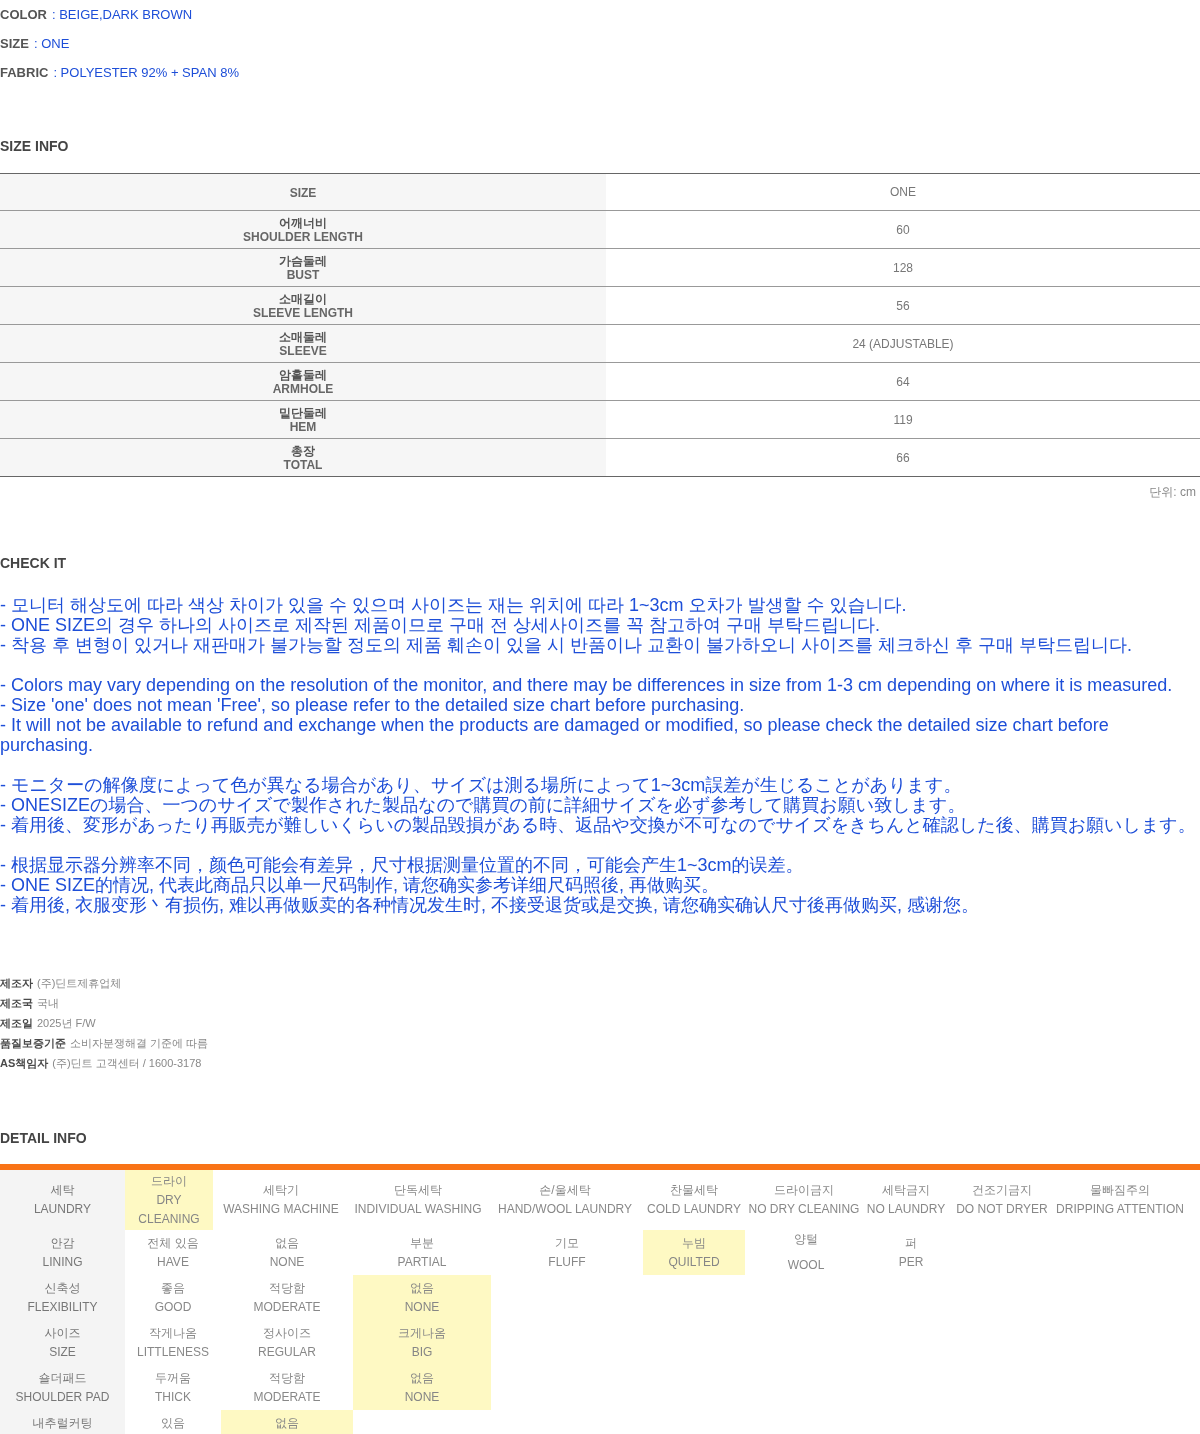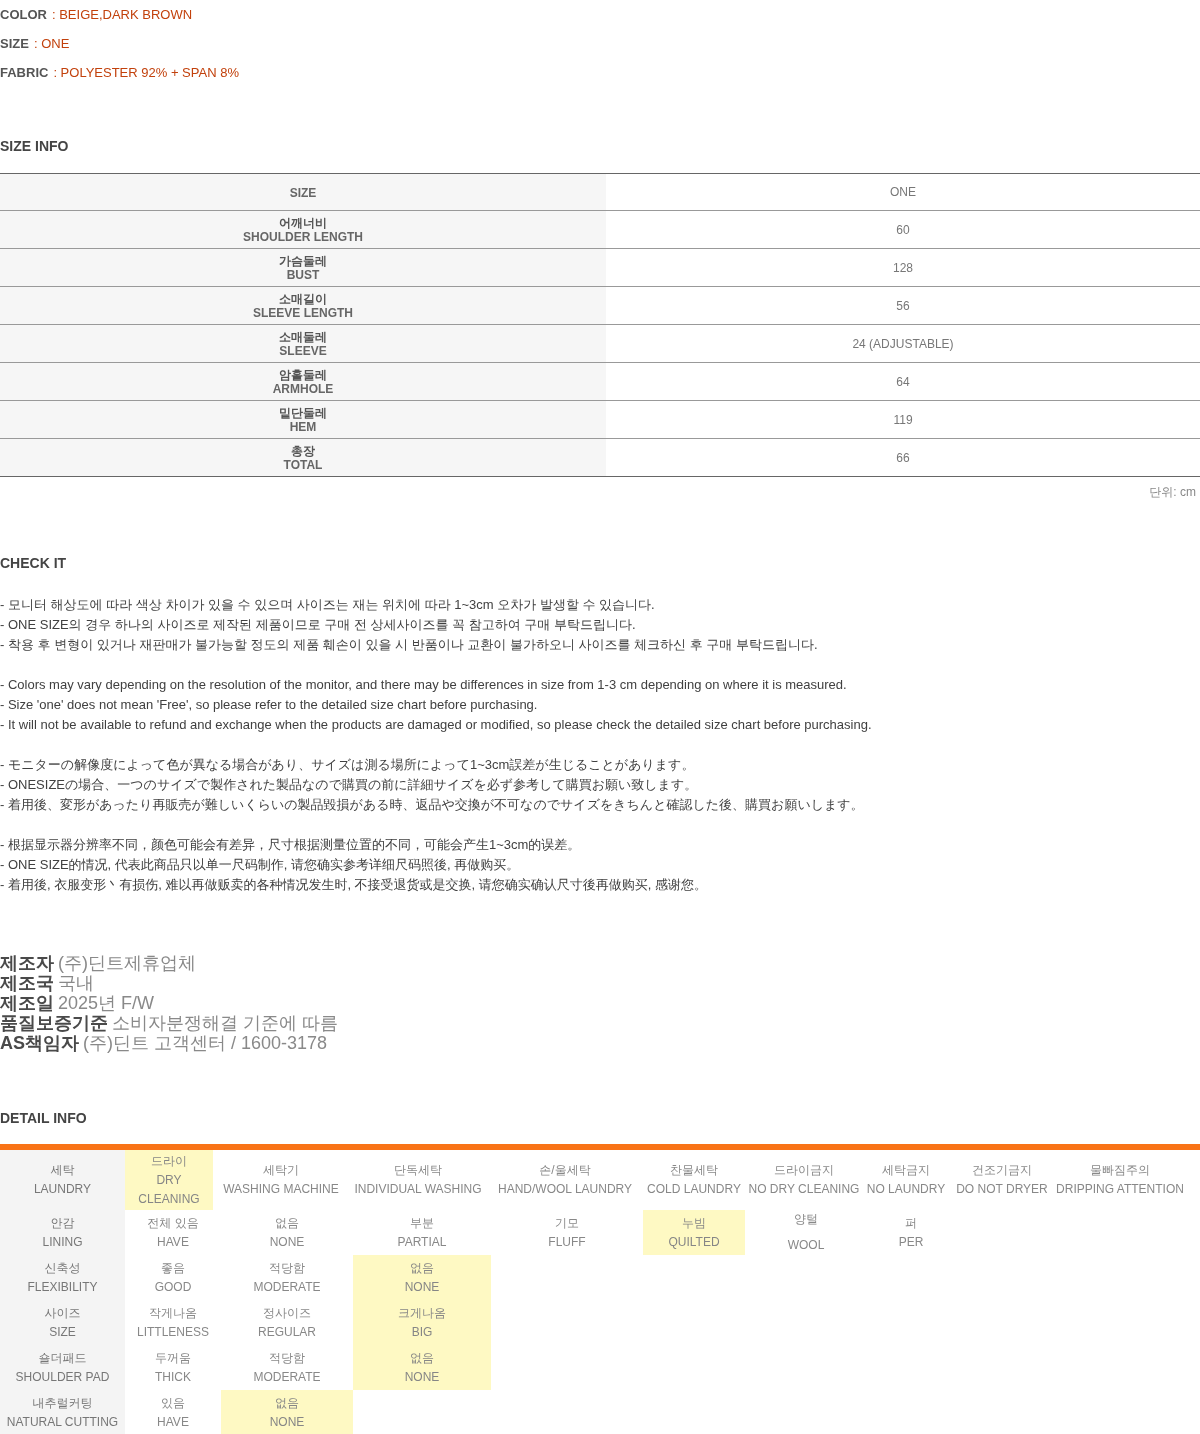--- a/index.html
+++ b/index.html
@@ -9,21 +9,21 @@
     background: #ffffff;
     font-family: "Liberation Sans", sans-serif;
     color: #888;
   }
   .page { width: 1200px; overflow: hidden; }
 
   
   .top-info { padding-top: 8px; }
   .info-line { font-size: 13px; margin-bottom: 16px; line-height: 13px; }
   .info-line .lbl { font-weight: bold; color: #555; margin-right: 5px; }
-  .info-line .val { color: #c2410c; }
+  .info-line .val { color: #1d4ed8; }
 
   
   .section-heading {
     font-size: 14px; font-weight: bold; color: #444;
     margin: 0; line-height: 15px;
   }
   #size-info-heading { margin-top: 60px; }
   #check-it-heading { margin-top: 58px; }
   #detail-info-heading { margin-top: 58px; }
 
@@ -43,25 +43,25 @@
   .key .ko { font-size: 12px; font-weight: bold; color: #555; line-height: 14px; }
   .key .en { font-size: 12px; font-weight: bold; color: #666; line-height: 14px; }
   .head .key-txt { font-size: 12px; font-weight: bold; color: #666; }
   .head .val-txt { font-size: 12px; color: #777; }
 
   .unit-note { text-align: right; font-size: 12px; color: #888; margin-top: 9px; padding-right: 4px; line-height: 12px; }
 
   
   .check-block { margin-top: 20px; }
   .check-block.first { margin-top: 24px; }
-  .check-line { font-size: 13px; color: #404040; line-height: 20px; }
+  .check-line { font-size: 18px; color: #1d4ed8; line-height: 20px; }
 
   
   .manufacturer { margin-top: 58px; }
-  .manu-line { font-size: 18px; line-height: 20px; }
+  .manu-line { font-size: 11px; line-height: 20px; }
   .manu-line .lbl { font-weight: bold; color: #4a4a4a; margin-right: 4px; }
   .manu-line .val { color: #898989; }
 
   
   .detail-grid {
     margin-top: 18px;
     border-top: 6px solid #f97316;
     border-bottom: 1px solid #555;
   }
   .dg-row { display: flex; align-items: stretch; }

